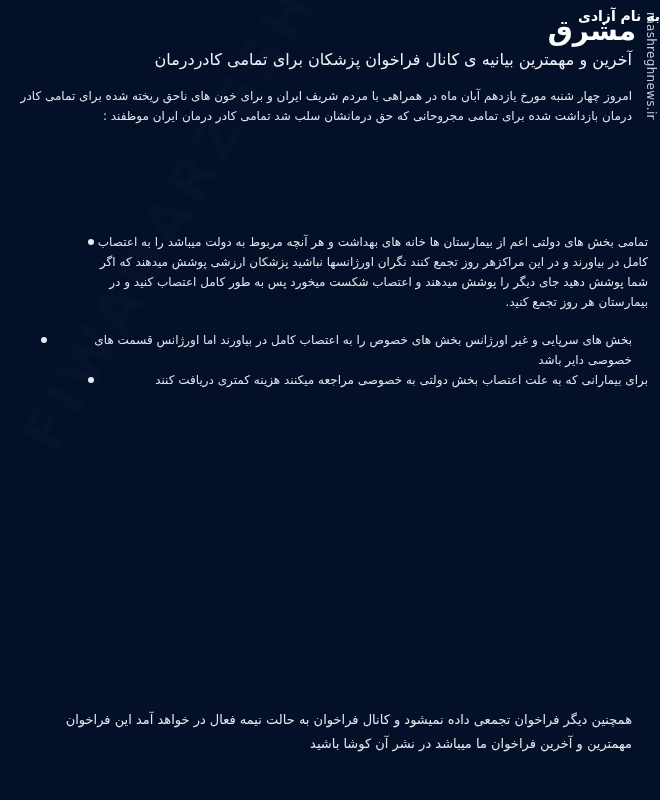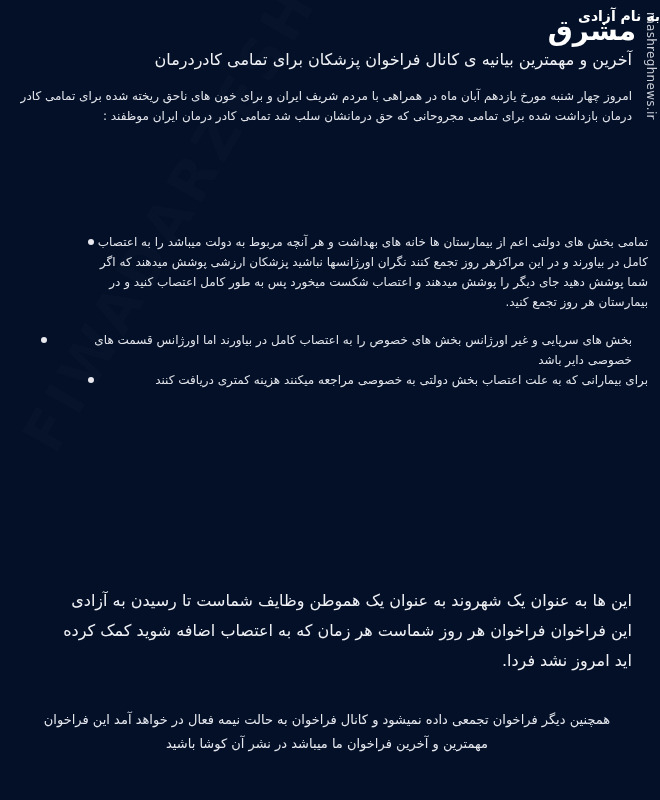--- a/index.html
+++ b/index.html
@@ -125,21 +125,21 @@
       text-align: right;
     }
     .para-final {
       position: absolute;
       top: 708px;
       right: 28px;
       width: 610px;
       font-size: 13px;
       line-height: 24px;
       color: #e6e8ee;
-      text-align: center;
+      text-align: right;
     }
   </style>
 </head>
 <body>
 
 <div class="page">
 
   <div class="watermark">FIWADARZESHAN</div>
 
   <div class="logo">مشرق</div>
@@ -159,17 +159,16 @@
     <li class="bullet bullet-2">
       <span class="dot"></span>
       <span class="text">بخش های سرپایی و غیر اورژانس بخش های خصوص را به اعتصاب کامل در بیاورند اما اورژانس قسمت های خصوصی دایر باشد</span>
     </li>
     <li class="bullet bullet-3">
       <span class="dot"></span>
       <span class="text">برای بیمارانی که به علت اعتصاب بخش دولتی به خصوصی مراجعه میکنند هزینه کمتری دریافت کنند</span>
     </li>
   </ul>
 
-  <div class="para-large">این ها به عنوان یک شهروند به عنوان یک هموطن وظایف شماست تا رسیدن به آزادی این فراخوان فراخوان هر روز شماست هر زمان که به اعتصاب اضافه شوید کمک کرده اید امروز نشد فردا.</div>
 
   <div class="para-final">همچنین دیگر فراخوان تجمعی داده نمیشود و کانال فراخوان به حالت نیمه فعال در خواهد آمد این فراخوان مهمترین و آخرین فراخوان ما میباشد در نشر آن کوشا باشید</div>
 
 </div>
 
 </body></html>

